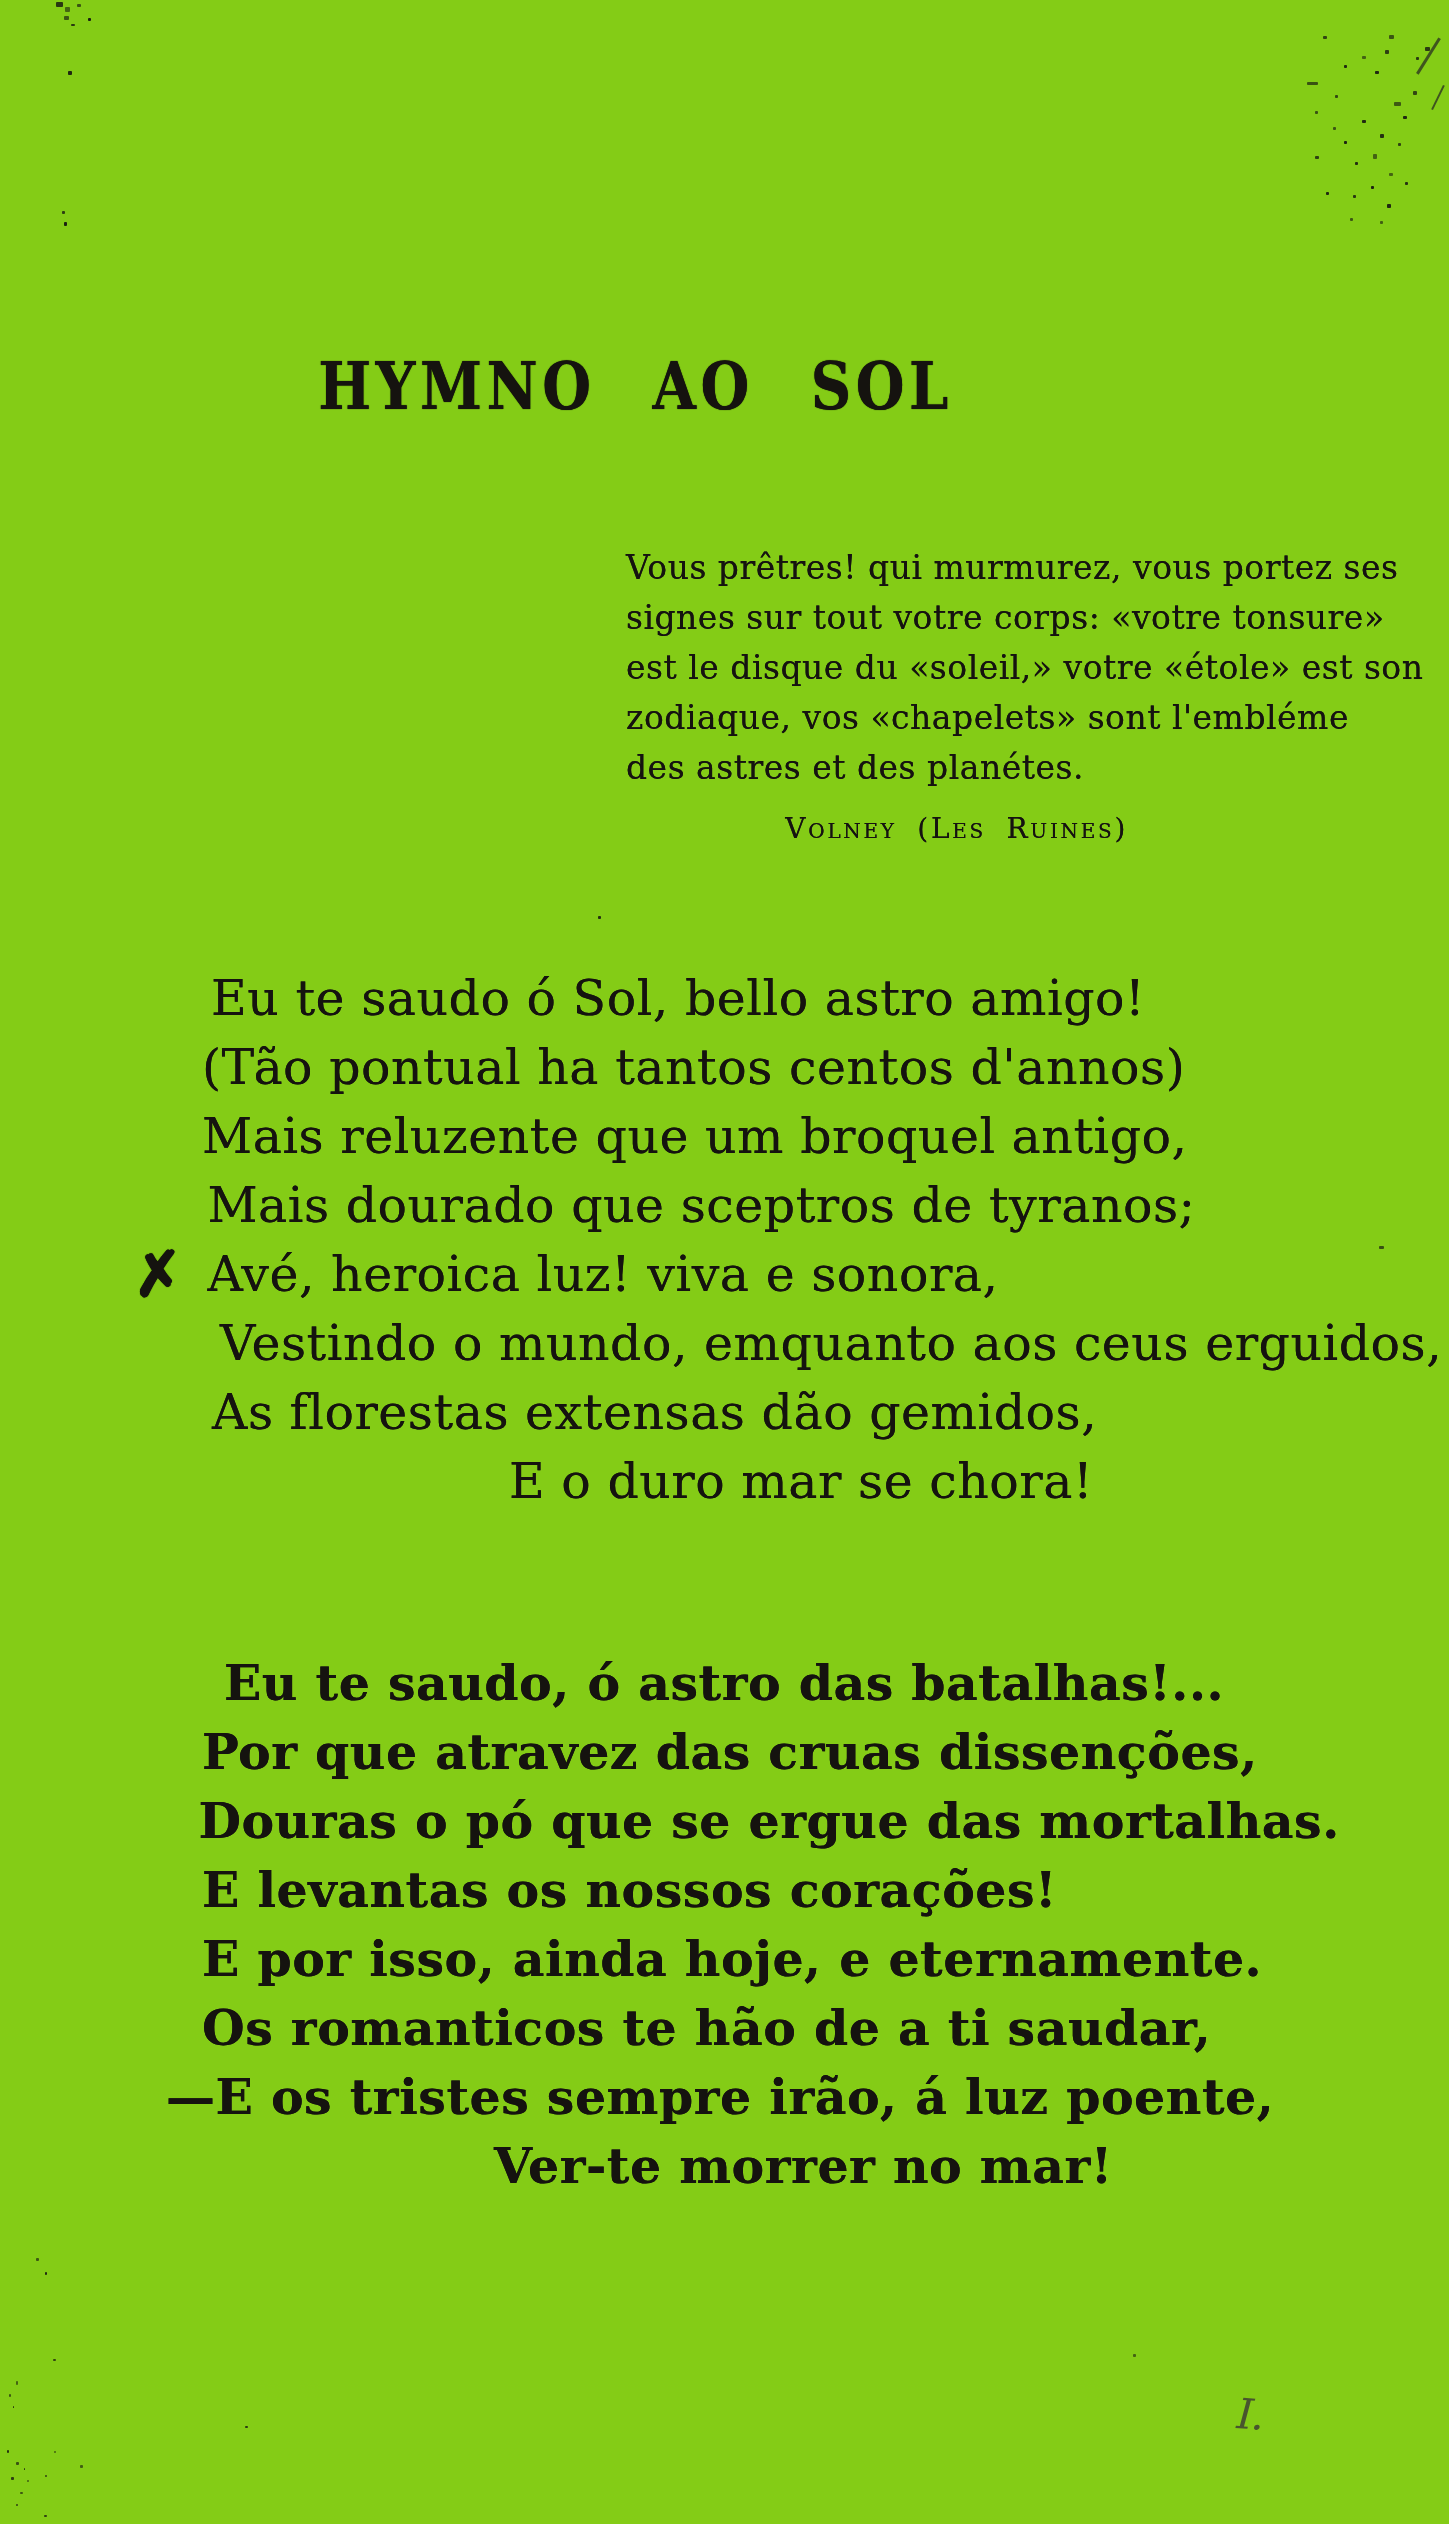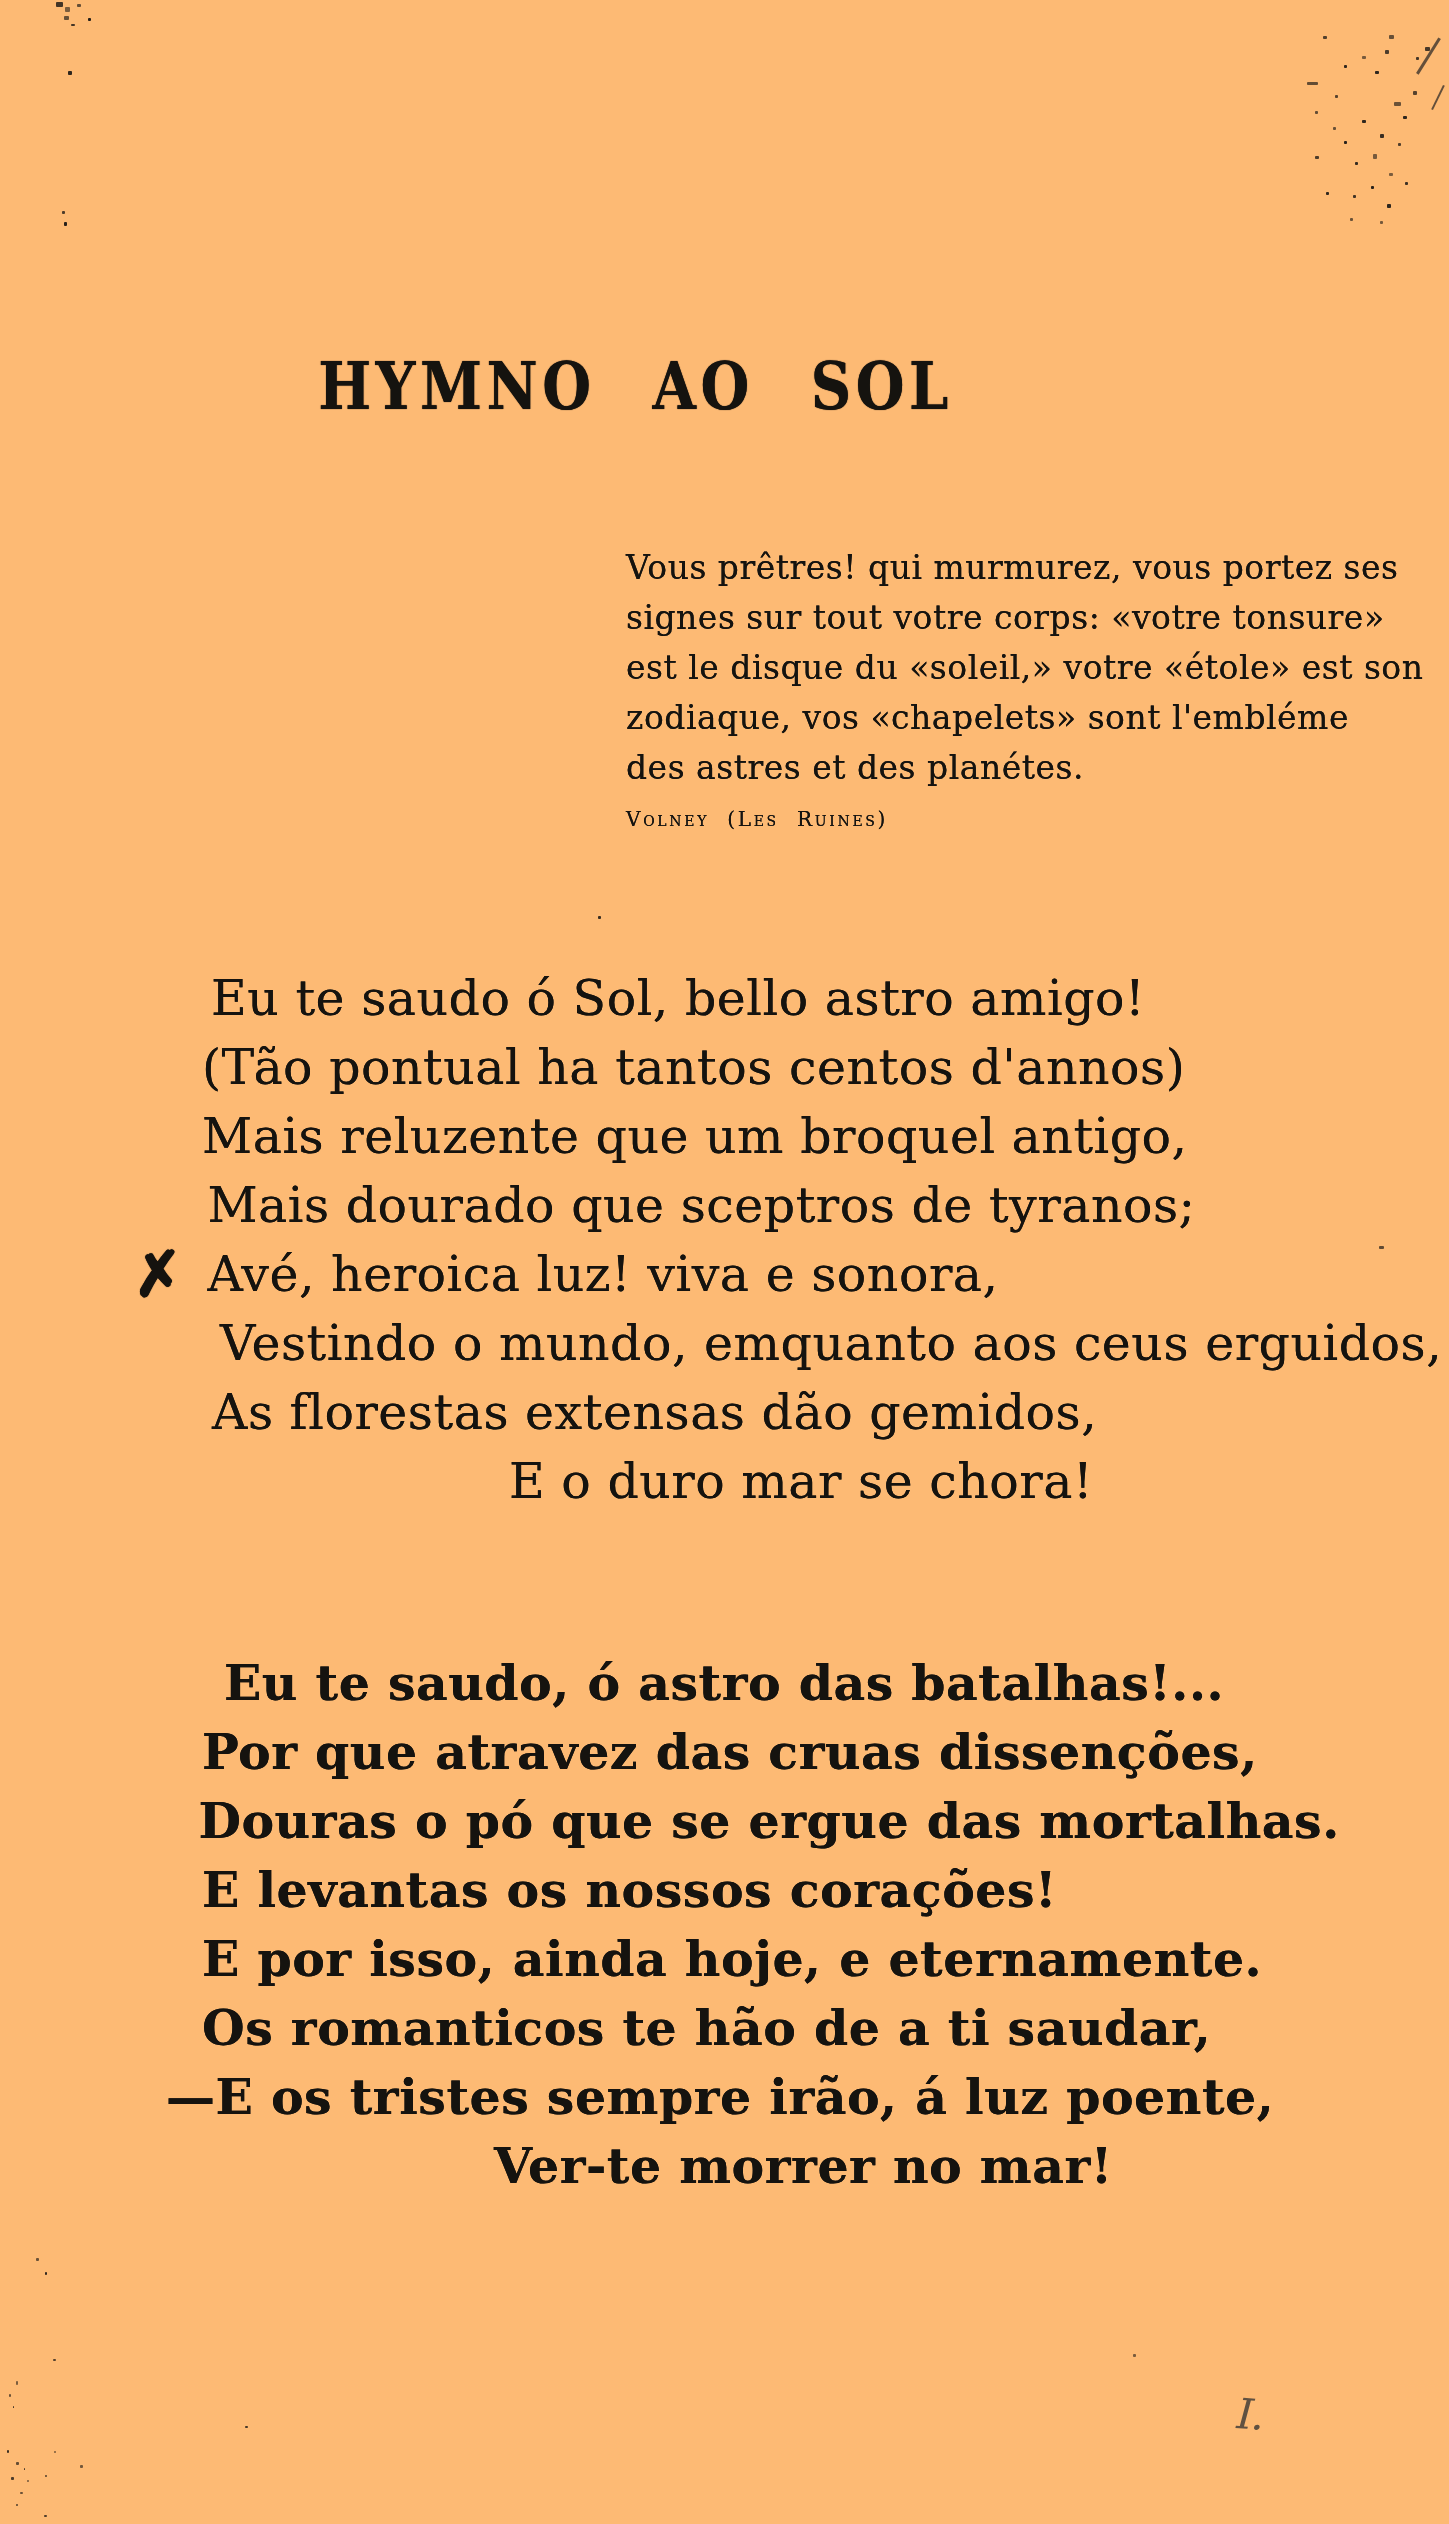--- a/index.html
+++ b/index.html
@@ -1,19 +1,19 @@
 <!DOCTYPE html>
 <html style="font-size:14.5px"><head>
 <meta charset="utf-8">
 <style>
   html,body{margin:0;padding:0;background:#ffffff;}
   .page{
     position:relative;
     width:1450px;height:2525px;
-    background:#fdba74;
+    background:#84cc16;
     overflow:hidden;
     font-family:"DejaVu Serif","Liberation Serif",serif;
     color:#15130f;
   }
   
   .title{
     position:absolute;top:348px;left:127px;width:1017px;
     text-align:center;
     font-size:56px;font-weight:700;
     letter-spacing:4.5px;word-spacing:33px;
@@ -22,22 +22,22 @@
     white-space:nowrap;
   }
   
   .epigraph{
     position:absolute;top:543px;left:626px;width:665px;
     font-size:33px;line-height:50px;
     letter-spacing:0.5px;
   }
   .epigraph .eline{white-space:nowrap;text-shadow:0 0 0.5px #222;}
   .attribution{
-    margin-top:1px;text-align:left;padding-right:3.6px;
-    font-size:20px;font-variant:small-caps;
+    margin-top:11px;text-align:center;padding-right:3.6px;
+    font-size:28px;font-variant:small-caps;
     letter-spacing:2.7px;word-spacing:9px;
     text-shadow:0 0 0.5px #222;
   }
   
   .stanza{
     position:absolute;left:202px;
     font-size:49px;line-height:69px;
     letter-spacing:0.5px;
     white-space:nowrap;
     text-shadow:0 0 0.6px #1a1916;

